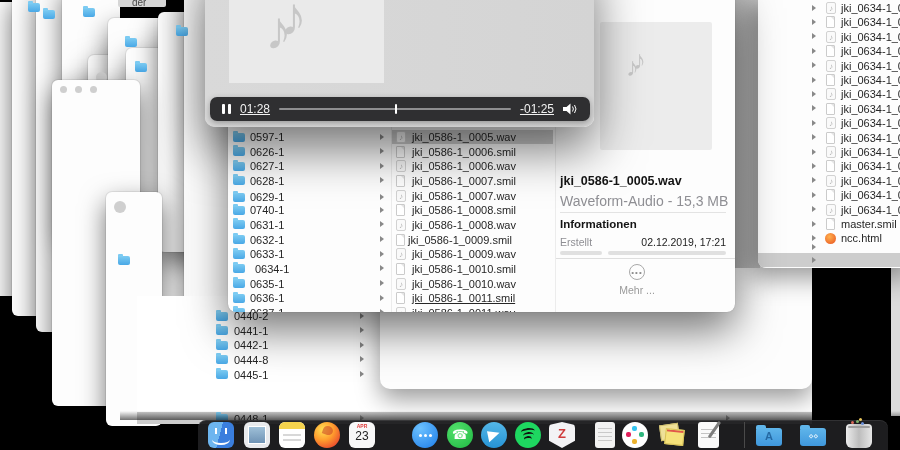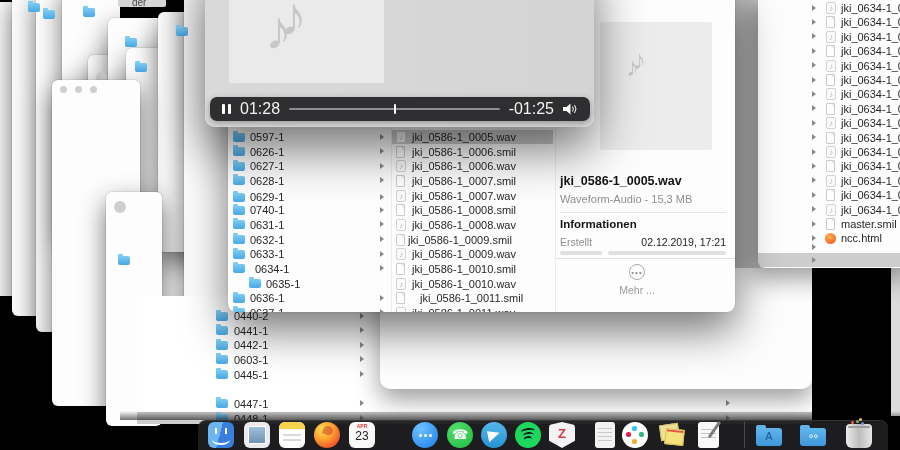--- a/index.html
+++ b/index.html
@@ -27,28 +27,28 @@
   .arr{position:absolute;width:0;height:0;border-top:3.5px solid transparent;
     border-bottom:3.5px solid transparent;border-left:4.5px solid #898989;}
   .lrow{position:absolute;height:14px;font-size:11px;line-height:14px;color:#262626;white-space:nowrap;}
   .lrow .rlabel{position:absolute;top:0;}
   .sel{background:#cdcdcd;}
   
   .bignotes{position:absolute;color:#c7c7c7;letter-spacing:-12px;}
   .player{position:absolute;left:5px;top:142px;width:380px;height:24px;background:rgba(41,41,43,.97);
     border-radius:7px;display:flex;align-items:center;gap:9px;padding:0 12px;box-sizing:border-box;
     box-shadow:0 2px 6px rgba(0,0,0,.3);}
-  .ptime{color:#f1f1f1;font-size:16px;}
+  .ptime{color:#f1f1f1;font-size:12px;text-decoration:underline;}
   .ppause{display:flex;gap:3px;}
   .ppause i{display:block;width:3px;height:10px;background:#fff;border-radius:1px;}
   .ptrack{flex:1;height:2px;background:#8e8e90;position:relative;border-radius:1px;}
   .pmark{position:absolute;left:50%;top:-4px;width:2px;height:10px;background:#fff;border-radius:1px;}
   
   .pv-title{position:absolute;font-size:12.5px;font-weight:bold;color:#141414;}
-  .pv-kind{position:absolute;font-size:11px;color:#8f8f94;}
+  .pv-kind{position:absolute;font-size:14px;color:#8f8f94;}
   .pv-hr{position:absolute;height:1px;background:#e3e3e3;}
   .pv-info{position:absolute;font-size:11.5px;font-weight:bold;color:#141414;}
   .pv-meta-label{position:absolute;font-size:10.5px;color:#8f8f94;}
   .pv-meta-value{position:absolute;font-size:10.5px;color:#1c1c1c;text-align:right;}
   .smudge{position:absolute;height:4px;background:#c9c9c9;opacity:.55;border-radius:2px;}
   .pv-more-circle{position:absolute;width:16px;height:16px;border:1px solid #a9a9a9;border-radius:50%;
     color:#8c8c8c;font-size:8px;line-height:15px;text-align:center;letter-spacing:1px;box-sizing:border-box;}
   .pv-more-label{position:absolute;font-size:10.5px;color:#9a9a9a;text-align:center;}
   
   #dock-bg{position:absolute;left:198px;top:420px;width:690px;height:30px;
@@ -166,36 +166,30 @@
         <div class="arr" style="left: 589px; top: 3.5px;"></div>
       </div>
       <div class="lrow" style="left: 0px; top: 42.3px; width: 675px;">
         <div class="ficon" style="left: 79px; top: 2.5px;"></div>
         <div class="rlabel" style="left: 97px;">0442-1</div>
         <div class="arr" style="left: 223px; top: 3.5px;"></div>
         <div class="arr" style="left: 589px; top: 3.5px;"></div>
       </div>
       <div class="lrow" style="left: 0px; top: 56.95px; width: 675px;">
         <div class="ficon" style="left: 79px; top: 2.5px;"></div>
-        <div class="rlabel" style="left: 97px;">0603-1</div>
+        <div class="rlabel" style="left: 97px;">0444-8</div>
         <div class="arr" style="left: 223px; top: 3.5px;"></div>
         <div class="arr" style="left: 589px; top: 3.5px;"></div>
       </div>
       <div class="lrow" style="left: 0px; top: 71.6px; width: 675px;">
         <div class="ficon" style="left: 79px; top: 2.5px;"></div>
         <div class="rlabel" style="left: 97px;">0445-1</div>
         <div class="arr" style="left: 223px; top: 3.5px;"></div>
         <div class="arr" style="left: 589px; top: 3.5px;"></div>
       </div>
-      <div class="lrow" style="left: 0px; top: 100.9px; width: 675px;">
-        <div class="ficon" style="left: 79px; top: 2.5px;"></div>
-        <div class="rlabel" style="left: 97px;">0447-1</div>
-        <div class="arr" style="left: 223px; top: 3.5px;"></div>
-        <div class="arr" style="left: 589px; top: 3.5px;"></div>
-      </div>
       <div class="lrow sel" style="left: 0px; top: 115.55px; width: 675px;">
         <div class="ficon" style="left: 79px; top: 2.5px;"></div>
         <div class="rlabel" style="left: 97px;">0448-1</div>
         <div class="arr" style="left: 223px; top: 3.5px;"></div>
         <div class="arr" style="left: 589px; top: 3.5px;"></div>
       </div>
     </div>
 
   <div class="win" style="left:380px;top:262px;width:432px;height:127px;border-radius:0 0 10px 10px;box-shadow:0 10px 24px rgba(0,0,0,.4);"></div>
 
@@ -342,21 +336,21 @@
         <div class="lrow" style="left: 0px; top: 257.2px; width: 163px;">
           <div class="ficon" style="left: 5px; top: 2.5px;"></div>
           <div class="rlabel" style="left: 22px;">0633-1</div>
           <div class="arr" style="left: 152px; top: 3.5px;"></div>
         </div>
         <div class="lrow" style="left: 0px; top: 271.85px; width: 163px;">
           <div class="ficon" style="left: 5px; top: 2.5px;"></div>
           <div class="rlabel" style="left: 27px;">0634-1</div>
           <div class="arr" style="left: 152px; top: 3.5px;"></div>
         </div>
-        <div class="lrow" style="left: 16px; top: 286.5px; width: 163px;">
+        <div class="lrow" style="left: 0px; top: 286.5px; width: 163px;">
           <div class="ficon" style="left: 5px; top: 2.5px;"></div>
           <div class="rlabel" style="left: 22px;">0635-1</div>
           <div class="arr" style="left: 152px; top: 3.5px;"></div>
         </div>
         <div class="lrow" style="left: 0px; top: 301.15px; width: 163px;">
           <div class="ficon" style="left: 5px; top: 2.5px;"></div>
           <div class="rlabel" style="left: 22px;">0636-1</div>
           <div class="arr" style="left: 152px; top: 3.5px;"></div>
         </div>
         <div class="lrow" style="left: 0px; top: 315.8px; width: 163px;">
@@ -406,21 +400,21 @@
         <div class="lrow" style="left: 164px; top: 271.85px; width: 161px;">
           <div class="icon-smil" style="left: 4px; top: 1px;"></div>
           <div class="rlabel" style="left: 20px;">jki_0586-1_0010.smil</div>
         </div>
         <div class="lrow" style="left: 164px; top: 286.5px; width: 161px;">
           <div class="icon-wav" style="left: 4px; top: 1px;"></div>
           <div class="rlabel" style="left: 20px;">jki_0586-1_0010.wav</div>
         </div>
         <div class="lrow" style="left: 164px; top: 301.15px; width: 161px;">
           <div class="icon-smil" style="left: 4px; top: 1px;"></div>
-          <div class="rlabel" style="left: 28px;">jki_0586-1_0011.smil</div>
+          <div class="rlabel" style="left: 20px; text-decoration: underline;">jki_0586-1_0011.smil</div>
         </div>
         <div class="lrow" style="left: 164px; top: 315.8px; width: 161px;">
           <div class="icon-wav" style="left: 4px; top: 1px;"></div>
           <div class="rlabel" style="left: 20px;">jki_0586-1_0011.wav</div>
         </div>
       </div>
     <div style="position:absolute;left:327px;top:0;width:1px;height:322px;background:#ececec;"></div>
 
     <div>
       <div style="position:absolute;left:372px;top:32px;width:112px;height:128px;background:#ececec;border-radius:2px;">

